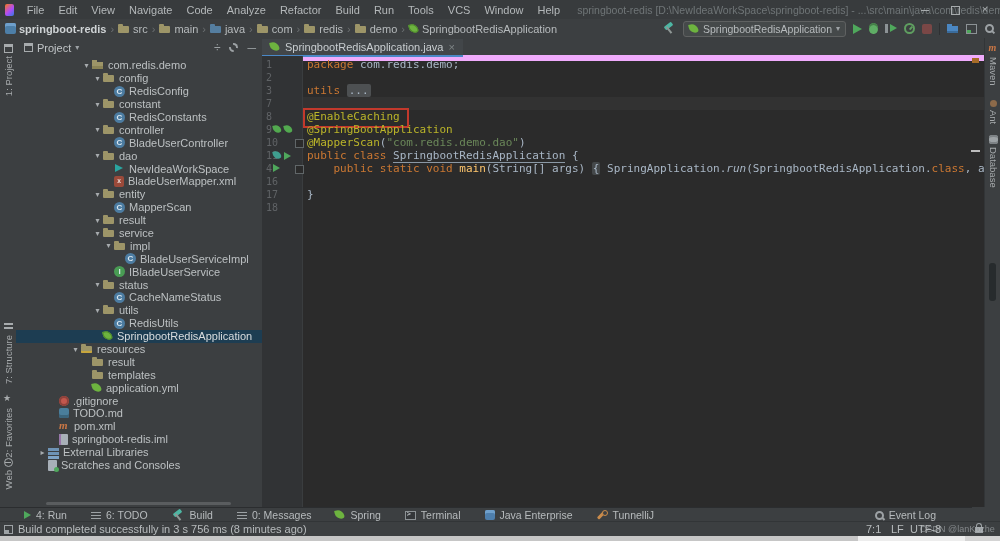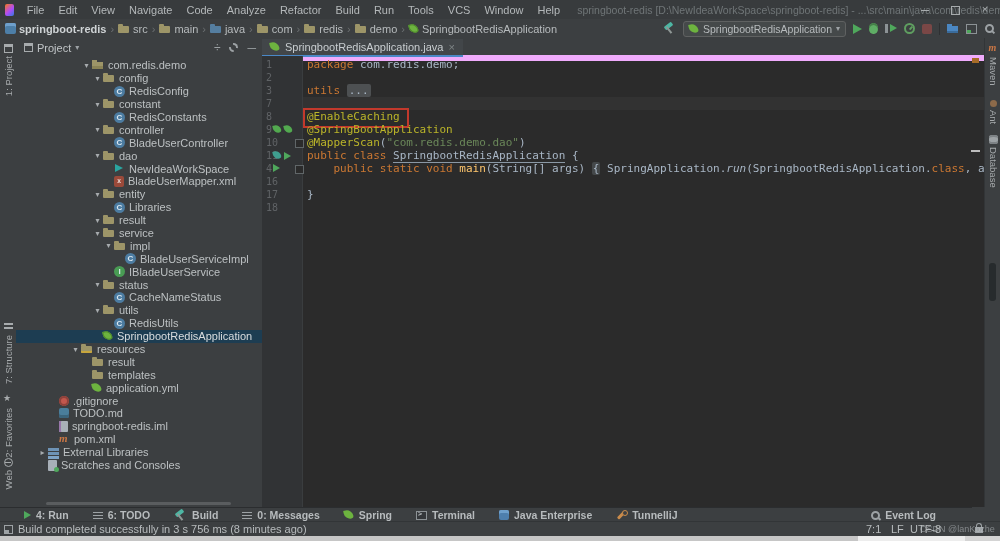--- a/index.html
+++ b/index.html
@@ -61,21 +61,21 @@
   .tk-meth{color:#ffc66d;}
   .tk-it{color:#a9b7c6;font-style:italic;}
   .tk-cls{color:#a9b7c6;border-bottom:1px solid #8a98a5;}
   .tk-fold{background:#4d5052;color:#a9b7c6;border-radius:2px;padding:0 2px;}
   .tk-foldbr{background:#44484a;color:#a9b7c6;border-radius:2px;padding:0 1px;}
   .redbox{position:absolute;left:41px;top:-2px;width:102px;height:16px;border:2px solid #c3392c;}
   .stripemark-orange{position:absolute;right:5px;top:20px;width:7px;height:5px;background:#a66b28;}
   .stripemark-white{position:absolute;right:4px;top:112px;width:9px;height:2px;background:#bdbdbd;}
   .rmark{position:absolute;left:4px;top:225px;width:7px;height:38px;background:#272b2d;border-radius:3px;}
   
-  .bottombar{position:absolute;left:0;top:507px;width:972px;height:14px;background:#3c3f41;border-top:1px solid #2b2d2f;font-size:10.5px;font-weight:bold;}
+  .bottombar{position:absolute;left:0;top:507px;width:972px;height:14px;background:#3c3f41;border-top:1px solid #2b2d2f;font-size:10.5px;}
   .bitems{position:absolute;left:24px;top:0;height:14px;display:flex;align-items:center;gap:24px;}
   .bitem{display:flex;align-items:center;gap:5px;color:#b7bbbd;white-space:nowrap;}
   .eventlog{position:absolute;right:36px;top:0;height:14px;display:flex;align-items:center;gap:5px;color:#b7bbbd;}
   .statusbar{position:absolute;left:0;top:521px;width:1000px;height:15px;background:#3c3f41;border-top:1px solid #323537;font-size:11px;}
   .smsg{position:absolute;left:18px;top:1px;color:#b7bbbd;}
   .spos{position:absolute;top:1px;color:#b7bbbd;}
   .watermark{position:absolute;left:920px;top:2px;font-size:9px;color:rgba(190,195,198,0.55);white-space:nowrap;}
   .bottomstrip{position:absolute;left:0;top:536px;width:1000px;height:5px;background:#c6c6c6;}
   .strip-a{position:absolute;left:858px;top:0;width:107px;height:5px;background:#ededed;}
   .strip-b{position:absolute;left:965px;top:0;width:35px;height:5px;background:#d4d4d4;}
@@ -336,21 +336,21 @@
             <span class="tlabel">BladeUserMapper.xml</span>
           </div>
           <div class="trow" style="padding-left:76px">
             <span class="arrow">▾</span>
             <span class="ic ic-folder"></span>
             <span class="tlabel">entity</span>
           </div>
           <div class="trow" style="padding-left:87px">
             <span class="arrow"></span>
             <span class="ic ic-class"></span>
-            <span class="tlabel">Libraries</span>
+            <span class="tlabel">MapperScan</span>
           </div>
           <div class="trow" style="padding-left:76px">
             <span class="arrow">▾</span>
             <span class="ic ic-folder"></span>
             <span class="tlabel">result</span>
           </div>
           <div class="trow" style="padding-left:76px">
             <span class="arrow">▾</span>
             <span class="ic ic-folder"></span>
             <span class="tlabel">service</span>
@@ -420,27 +420,27 @@
             <span class="ic ic-git"></span>
             <span class="tlabel">.gitignore</span>
           </div>
           <div class="trow" style="padding-left:32px">
             <span class="arrow"></span>
             <span class="ic ic-md"></span>
             <span class="tlabel">TODO.md</span>
           </div>
           <div class="trow" style="padding-left:32px">
             <span class="arrow"></span>
+            <span class="ic ic-maven"></span>
+            <span class="tlabel">pom.xml</span>
+          </div>
+          <div class="trow" style="padding-left:32px">
+            <span class="arrow"></span>
             <span class="ic ic-iml"></span>
             <span class="tlabel">springboot-redis.iml</span>
-          </div>
-          <div class="trow" style="padding-left:32px">
-            <span class="arrow"></span>
-            <span class="ic ic-maven"></span>
-            <span class="tlabel">pom.xml</span>
           </div>
           <div class="trow" style="padding-left:21px">
             <span class="arrow">▸</span>
             <span class="ic ic-lib"></span>
             <span class="tlabel">External Libraries</span>
           </div>
           <div class="trow" style="padding-left:21px">
             <span class="arrow"></span>
             <span class="ic ic-scratch"></span>
             <span class="tlabel">Scratches and Consoles</span>

